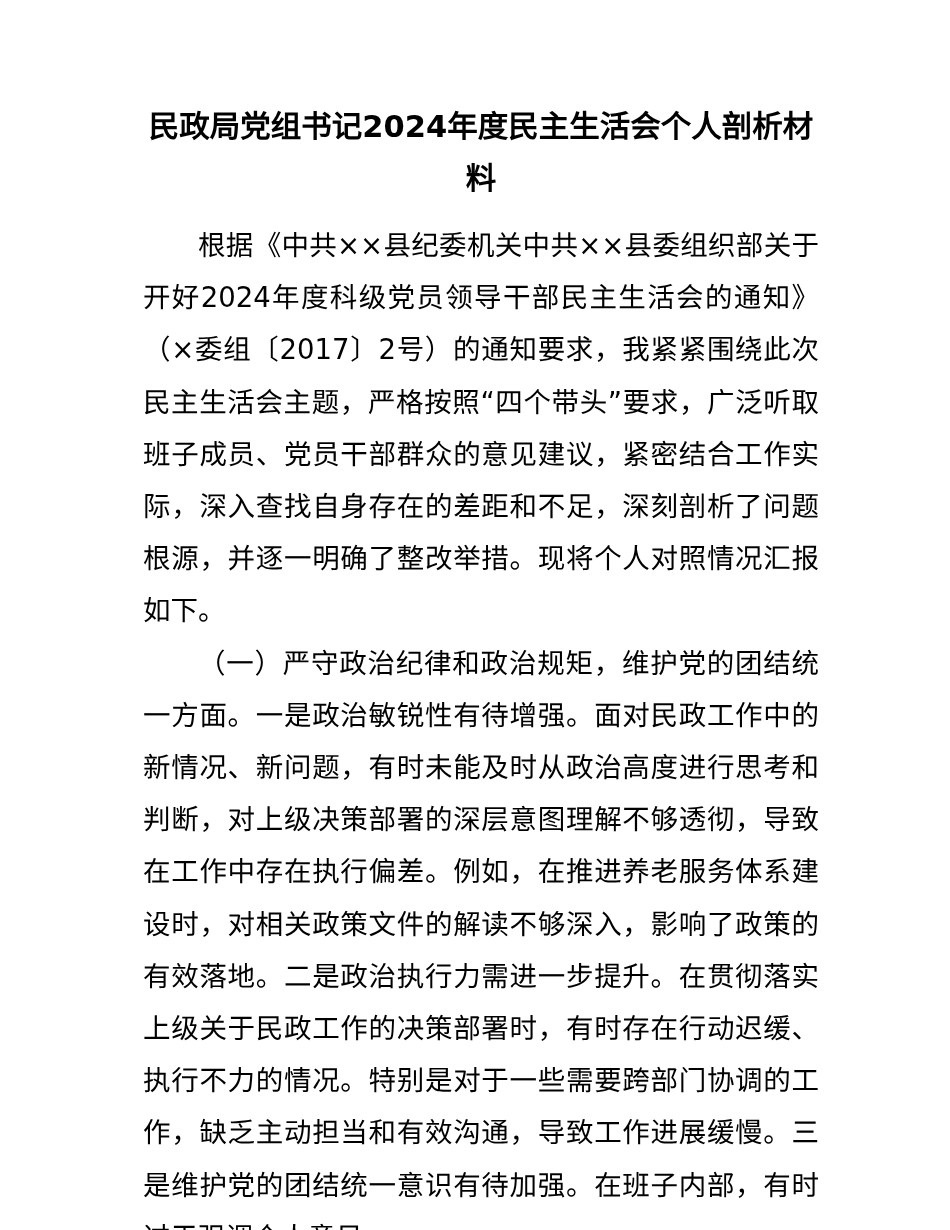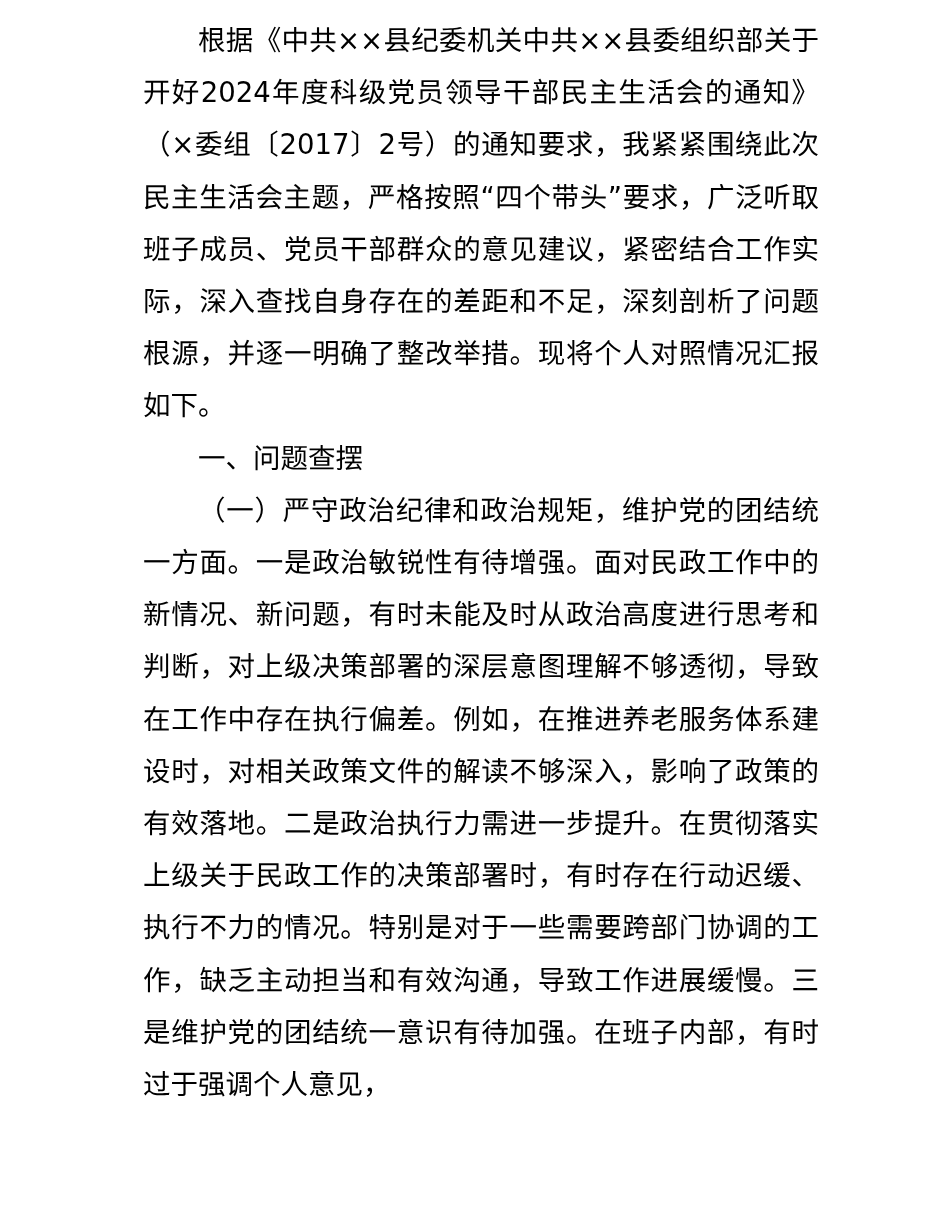--- a/index.html
+++ b/index.html
@@ -80,27 +80,27 @@
     color: #000000;
     font-weight: 400;
   }
 </style>
 </head>
 <body>
 
 <div class="page">
   <div class="content">
 
+    <h1 class="doc-title">民政局党组书记2024年度民主生活会个人剖析材料</h1>
 
     <div class="para-gap-title"></div>
 
     <p class="para indent">根据《中共××县纪委机关中共××县委组织部关于开好2024年度科级党员领导干部民主生活会的通知》（×委组〔2017〕2号）的通知要求，我紧紧围绕此次民主生活会主题，严格按照“四个带头”要求，广泛听取班子成员、党员干部群众的意见建议，紧密结合工作实际，深入查找自身存在的差距和不足，深刻剖析了问题根源，并逐一明确了整改举措。现将个人对照情况汇报如下。</p>
 
     <div class="para-gap"></div>
 
-    <p class="section-heading">一、问题查摆</p>
 
     <div class="para-gap"></div>
 
     <p class="para indent">（一）严守政治纪律和政治规矩，维护党的团结统一方面。一是政治敏锐性有待增强。面对民政工作中的新情况、新问题，有时未能及时从政治高度进行思考和判断，对上级决策部署的深层意图理解不够透彻，导致在工作中存在执行偏差。例如，在推进养老服务体系建设时，对相关政策文件的解读不够深入，影响了政策的有效落地。二是政治执行力需进一步提升。在贯彻落实上级关于民政工作的决策部署时，有时存在行动迟缓、执行不力的情况。特别是对于一些需要跨部门协调的工作，缺乏主动担当和有效沟通，导致工作进展缓慢。三是维护党的团结统一意识有待加强。在班子内部，有时过于强调个人意见，</p>
 
   </div>
 </div>
 
 </body></html>

